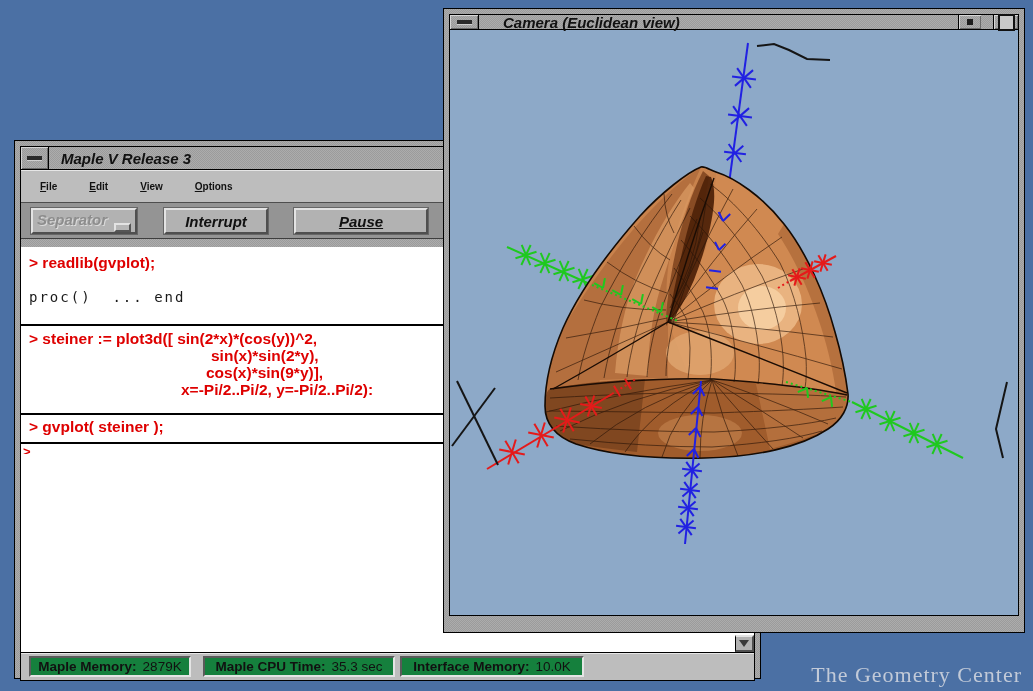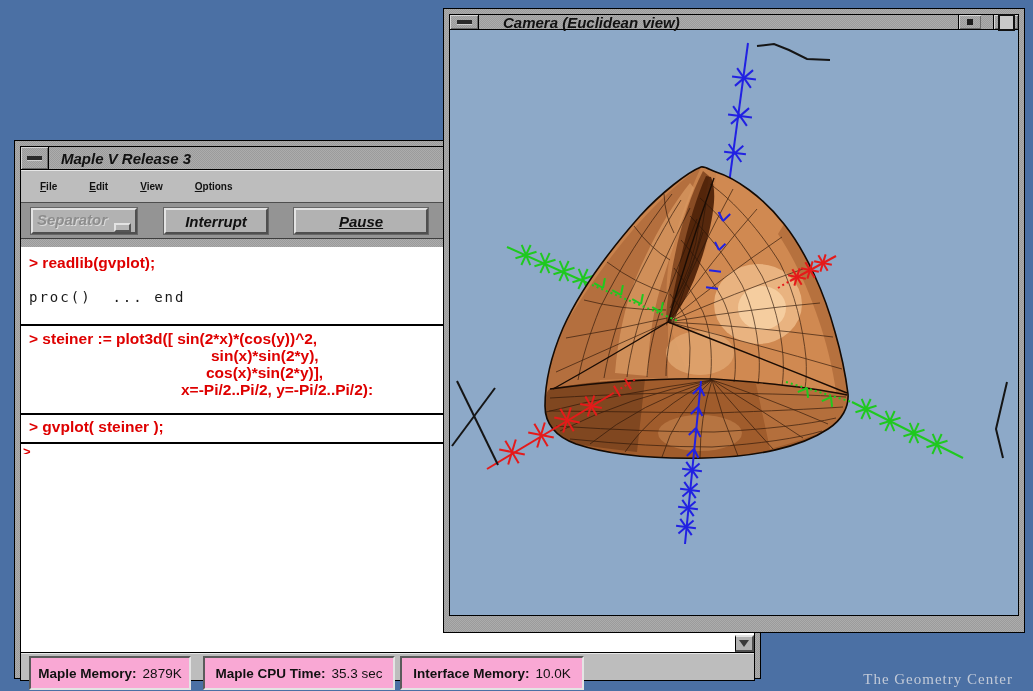--- a/index.html
+++ b/index.html
@@ -51,39 +51,39 @@
   .ws-output{font-size:14px;color:#1A1A1A;font-family:"DejaVu Sans Mono",monospace;letter-spacing:2px;}
   .ws-sep{position:absolute;left:0;right:0;height:2px;background:#000;}
   .scroll-down-btn{position:absolute;right:0;bottom:0;width:19px;height:17px;
     background:#B2B2B2;border:2px solid;border-color:#E3E3E3 #4F4F4F #4F4F4F #E3E3E3;
     box-sizing:border-box;display:flex;align-items:center;justify-content:center;border-left:1px solid #000;}
   .tri-down{width:0;height:0;border-left:5px solid transparent;border-right:5px solid transparent;
     border-top:7px solid #3A3A3A;}
 
   .statusbar{height:27px;background:#BDBDBD;box-shadow:inset 0 1px 0 #E6E6E6;
     position:relative;box-sizing:border-box;}
-  .status-box{position:absolute;top:3px;height:34px;background:#f9a8d4;
+  .status-box{position:absolute;top:3px;height:21px;background:#15803d;
     border:2px solid;border-color:#5A5A5A #E4E4E4 #E4E4E4 #5A5A5A;box-sizing:border-box;
     display:flex;align-items:center;justify-content:center;white-space:nowrap;
     font-size:13.5px;color:#111;}
   .status-box b{font-weight:bold;margin-right:6px;}
   #status1{left:8px;width:162px;}
   #status2{left:182px;width:192px;}
   #status3{left:379px;width:184px;}
 
   
   #camera{left:443px;top:8px;width:582px;height:625px;z-index:2;}
   #camera .titlebar{height:16px;gap:12px;}
   .viewport{width:568px;height:585px;background:#8DA9C8;border:1px solid #000;border-top:none;
     box-sizing:content-box;overflow:hidden;}
   .viewport svg{display:block;}
 
   
-  #geometry-center{position:absolute;right:20px;bottom:3px;
-    font-family:"Liberation Serif",serif;font-size:15px;color:#C2CAD8;letter-spacing:1px;}
+  #geometry-center{position:absolute;right:11px;bottom:3px;
+    font-family:"Liberation Serif",serif;font-size:22px;color:#C2CAD8;letter-spacing:1px;}
 </style>
 </head>
 <body>
 
 <div class="window stipple" id="maple">
   <div class="titlebar stipple">
     <div class="wbtn stipple" style="width:28px">
       <div class="dash-ic"></div>
     </div>
     <div class="title">Maple V Release 3</div>
@@ -102,21 +102,21 @@
       </div>
       <button class="tbtn" id="btn-interrupt">Interrupt</button>
       <button class="tbtn" id="btn-pause">Pause</button>
     </div>
     <div class="worksheet">
       <div class="ws-line ws-input" style="left:8px;top:7px">&gt; readlib(gvplot);</div>
       <div class="ws-line ws-output" style="left:8px;top:42px">proc()  ... end</div>
       <div class="ws-sep" style="top:77px"></div>
       <div class="ws-line ws-input" style="left:8px;top:83px">&gt; steiner := plot3d([ sin(2*x)*(cos(y))^2,</div>
       <div class="ws-line ws-input" style="left:190px;top:100px">sin(x)*sin(2*y),</div>
-      <div class="ws-line ws-input" style="left:185px;top:117px">cos(x)*sin(2*y)],</div>
+      <div class="ws-line ws-input" style="left:185px;top:117px">cos(x)*sin(9*y)],</div>
       <div class="ws-line ws-input" style="left:160px;top:134px">x=-Pi/2..Pi/2, y=-Pi/2..Pi/2):</div>
       <div class="ws-sep" style="top:166px"></div>
       <div class="ws-line ws-input" style="left:8px;top:171px">&gt; gvplot( steiner );</div>
       <div class="ws-sep" style="top:195px"></div>
       <div class="ws-line ws-input" style="left:2px;top:197px;height:10px;overflow:hidden;font-size:13px">&gt;</div>
       <div class="scroll-down-btn">
         <div class="tri-down"></div>
       </div>
     </div>
     <div class="statusbar">

